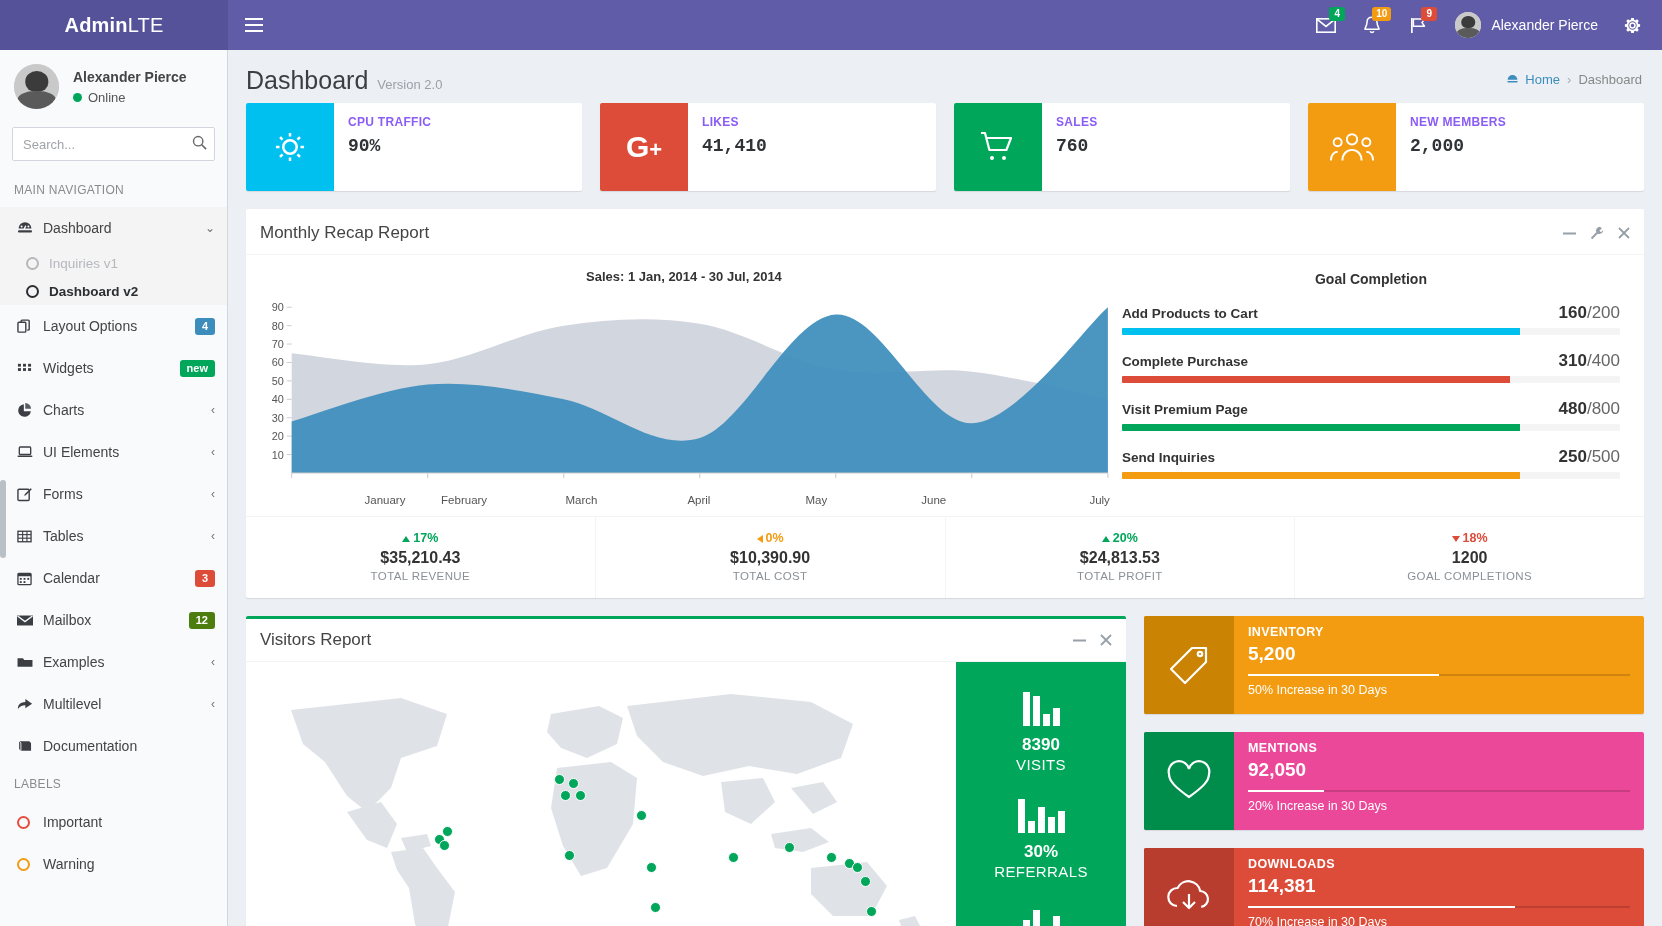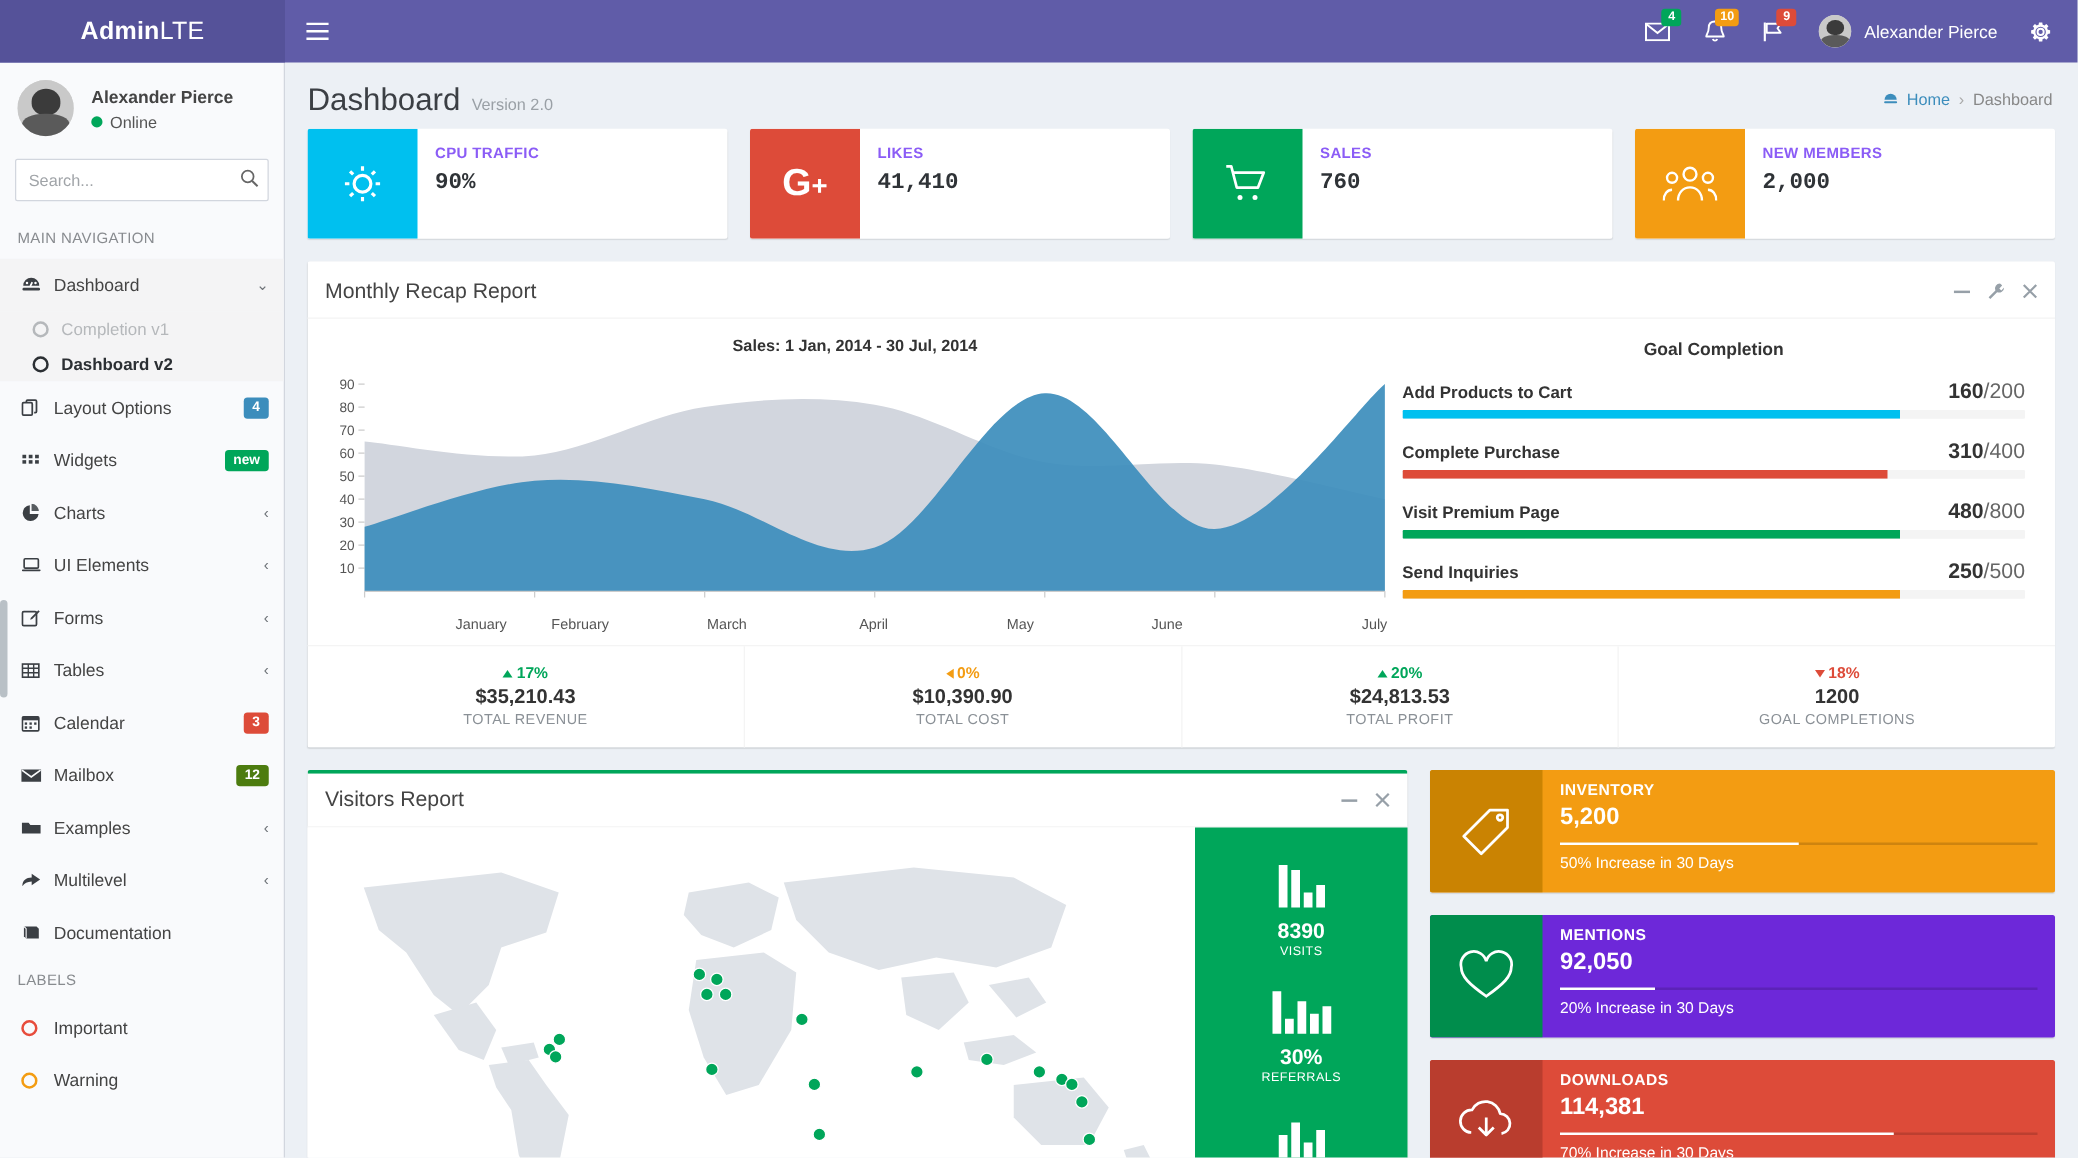--- a/index.html
+++ b/index.html
@@ -126,21 +126,21 @@
   
   .bottom-row { display:flex; gap:18px; margin-top:18px; align-items:flex-start; }
   .visitors-box { flex:0 0 880px; background:#fff; box-shadow:0 1px 1px rgba(0,0,0,.1); border-top:3px solid #00a65a; border-radius:2px; }
   .map-area { display:flex; height:300px; }
   .map-holder { flex:1; position:relative; overflow:hidden; background:#fff; }
   .green-panel { width:170px; flex:0 0 auto; background:#00a65a; color:#fff; text-align:center; padding-top:26px; }
   .gp-block { margin-bottom:22px; }
   .gp-bars { display:flex; align-items:flex-end; justify-content:center; gap:3px; height:38px; margin-bottom:8px; }
   .gp-bars i { display:block; width:7px; background:#fff; }
   .gp-num { font-size:17px; font-weight:600; line-height:22px; }
-  .gp-lbl { font-size:10px; letter-spacing:.4px; }
+  .gp-lbl { font-size:15px; letter-spacing:.4px; }
 
   .right-widgets { flex:1; }
   .wbox { display:flex; height:98px; margin-bottom:18px; border-radius:2px; overflow:hidden; color:#fff;
           box-shadow:0 1px 1px rgba(0,0,0,.1); }
   .wbox .wi { width:90px; flex:0 0 auto; display:flex; align-items:center; justify-content:center; }
   .wbox .wc { flex:1; padding:9px 14px 0; position:relative;border-radius:12px; }
   .wbox .wt { font-size:12.5px; font-weight:600; letter-spacing:.4px; text-transform:uppercase; }
   .wbox .wn { font-size:19px; font-weight:700; margin-top:4px; }
   .wbox .wp { height:2px; background:rgba(0,0,0,.15); margin-top:9px; }
   .wbox .wp > div { height:100%; background:#fff; }
@@ -243,21 +243,21 @@
           <rect x="7.3" y="5.4" width="1.4" height="4" rx=".7" fill="#fff" transform="rotate(25 8 7.4)"></rect>
           <rect x="1" y="10.2" width="14" height="2.2" rx="1" fill="#3b3f44"></rect>
         </svg>
     </span>
     <span class="lbl">Dashboard</span>
     <span class="caret">⌄</span>
   </div>
   <div class="sb-sub">
     <div class="sb-subitem">
       <span class="ring"></span>
-      <span>Completion v1</span>
+      <span>Inquiries v1</span>
     </div>
     <div class="sb-subitem active">
       <span class="ring"></span>
       <span>Dashboard v2</span>
     </div>
   </div>
 
   <div class="sb-item">
     <span class="ic">
       <svg width="15" height="15" viewBox="0 0 16 16">
@@ -743,21 +743,21 @@
           <div class="wc">
             <div class="wt">INVENTORY</div>
             <div class="wn">5,200</div>
             <div class="wp">
                 <div style="width:50%;"></div>
               </div>
             <div class="wd">50% Increase in 30 Days</div>
           </div>
         </div>
 
-        <div class="wbox" style="background:#6d28d9;">
+        <div class="wbox" style="background:#ec4899;">
           <div class="wi" style="background:#008d4c;">
             <svg width="48" height="44" viewBox="0 0 48 44">
                 <path fill="none" stroke="#fff" stroke-width="2.2" d="M24 38C10 28 4 22 4 15a9 9 0 0 1 20-5 9 9 0 0 1 20 5c0 7-6 13-20 23z"></path>
               </svg>
           </div>
           <div class="wc">
             <div class="wt">MENTIONS</div>
             <div class="wn">92,050</div>
             <div class="wp">
                 <div style="width:20%;"></div>

